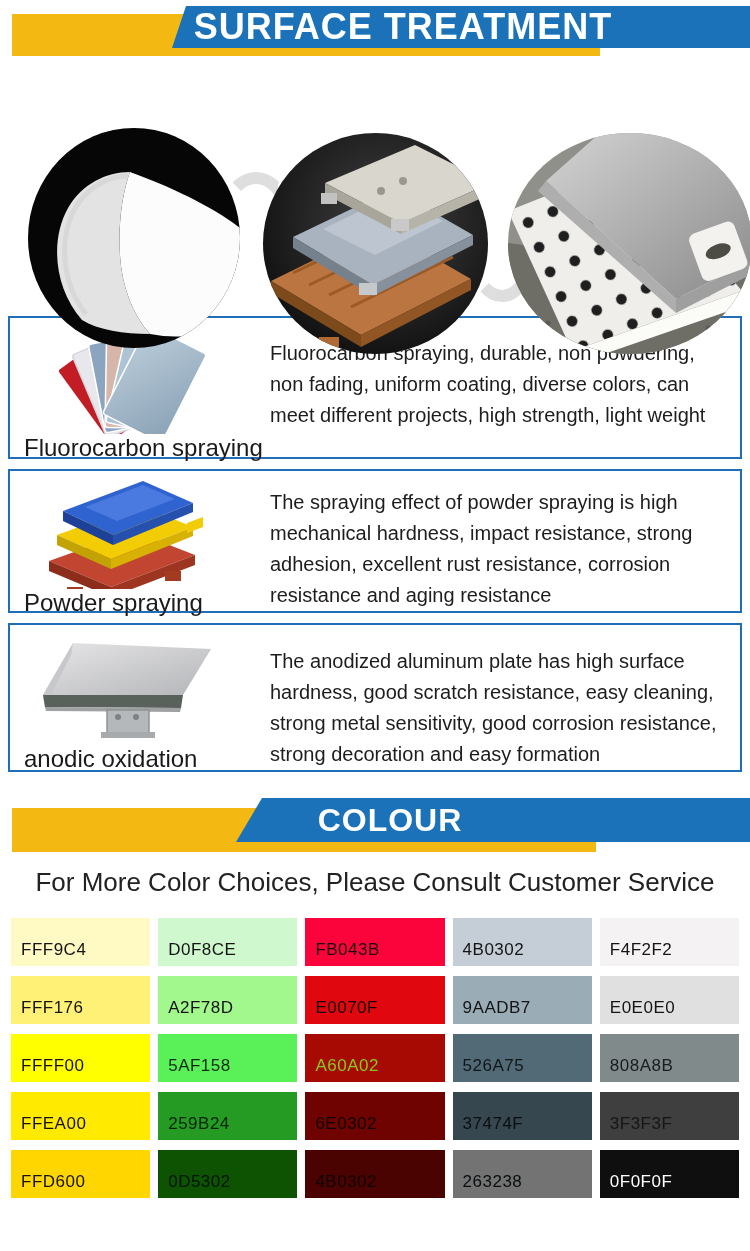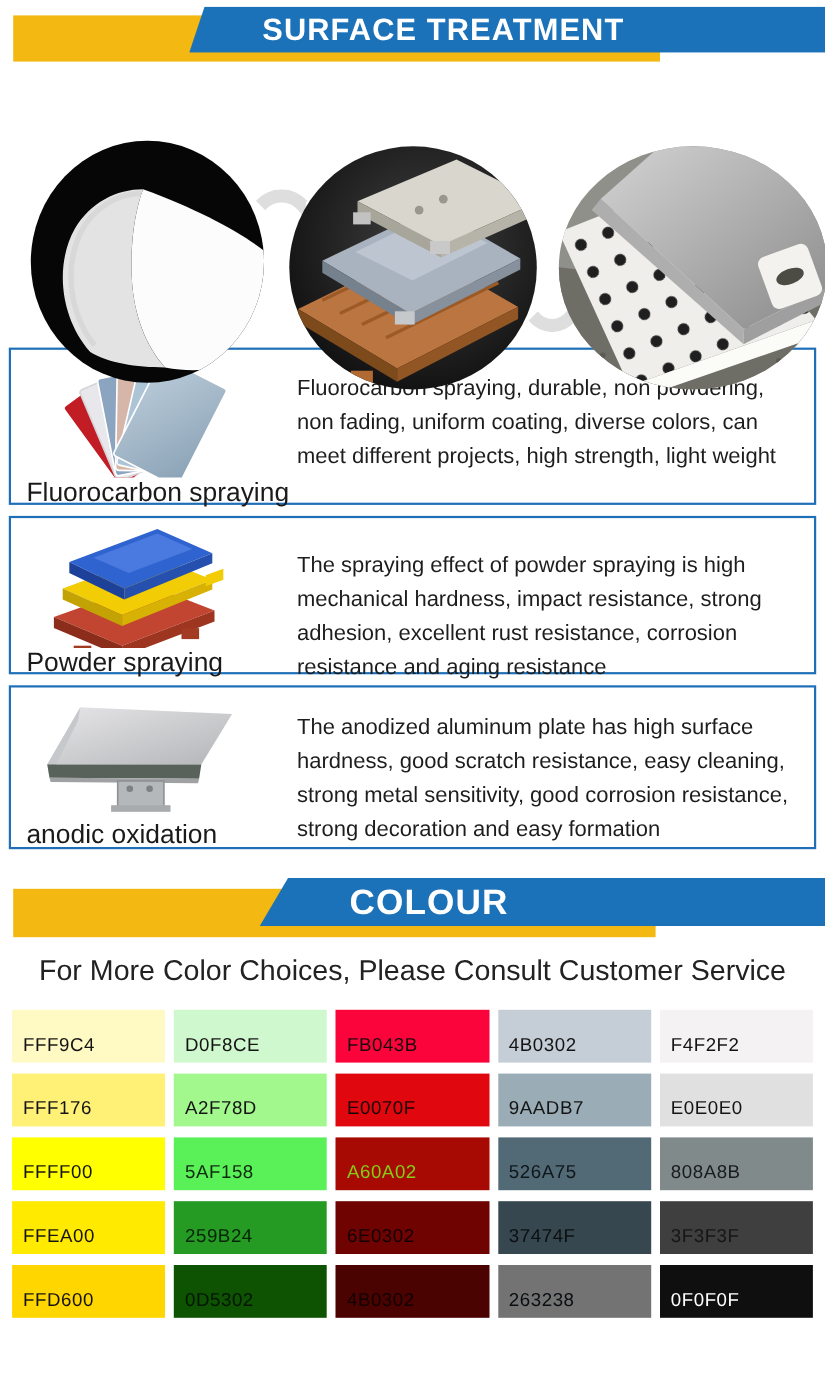--- a/index.html
+++ b/index.html
@@ -11,21 +11,21 @@
   }
   :root { --blue:#1B72B8; --yellow:#F4B812; --border-blue:#1E6FB8; --ink:#1d1d1d; }
 
   
   .banner { position: relative; }
   .banner-title { position:absolute; color:#fff; font-weight:bold; text-align:center; letter-spacing:1px; }
   .banner1 { height:56px; }
   .banner1 .ybar { position:absolute; left:12px; top:14px; width:588px; height:42px; background:var(--yellow); }
   .banner1 .bbar { position:absolute; left:170px; right:0; top:6px; height:42px; background:var(--blue);
                    clip-path: polygon(16px 0, 100% 0, 100% 100%, 2px 100%); }
-  .banner1 .banner-title { left:56px; right:0; top:6px; height:42px; line-height:42px; font-size:28px; }
+  .banner1 .banner-title { left:56px; right:0; top:6px; height:42px; line-height:42px; font-size:36px; }
   .banner2 { height:54px; margin-top:26px;padding-left:48px; }
   .banner2 .ybar { position:absolute; left:12px; top:10px; width:584px; height:44px; background:var(--yellow); }
   .banner2 .bbar { position:absolute; left:230px; right:0; top:0; height:44px; background:var(--blue);
                    clip-path: polygon(32px 0, 100% 0, 100% 100%, 6px 100%); }
   .banner2 .banner-title { left:30px; right:0; top:0; height:44px; line-height:44px; font-size:32px; }
 
   
   .photo-strip { position: relative; height: 246px; }
   .pcircle { position:absolute; border-radius:50%; overflow:hidden; z-index:2; }
   .c-left  { left:28px;  top:72px; width:212px; height:220px; background:#060606; }
@@ -43,21 +43,21 @@
 
   
   .info-box { margin:10px 8px 0; border:2px solid var(--border-blue); background:#fff; display:flex; }
   .box1 { margin-top:14px; height:143px; }
   .box2 { height:144px; }
   .box3 { height:149px; }
   .thumb-col { width:250px; display:flex; flex-direction:column; }
   .thumb { flex:1; display:flex; align-items:flex-start; justify-content:center; padding-top:8px; }
   .caption { font-size:24px; color:#1a1a1a; padding:0 0 8px 14px; white-space:nowrap; }
   .desc { flex:1; font-size:20px; line-height:31px; color:var(--ink); padding:20px 22px 0 10px; }
-  .box2 .desc { padding-top:28px; }
+  .box2 .desc { padding-top:16px; }
   .box3 .desc { padding-top:21px; }
 
   
   .colour-subtitle { margin-top:17px; height:26px; line-height:26px; text-align:center;
                      font-size:26px; color:#222; }
   .colour-grid { margin:23px 11px 0; display:grid; grid-template-columns:repeat(5,1fr);
                  gap:10px 8px; }
   .swatch { height:48px; position:relative; }
   .swatch span { position:absolute; left:10px; bottom:6px; font-size:17px; letter-spacing:.5px; }
 </style>

